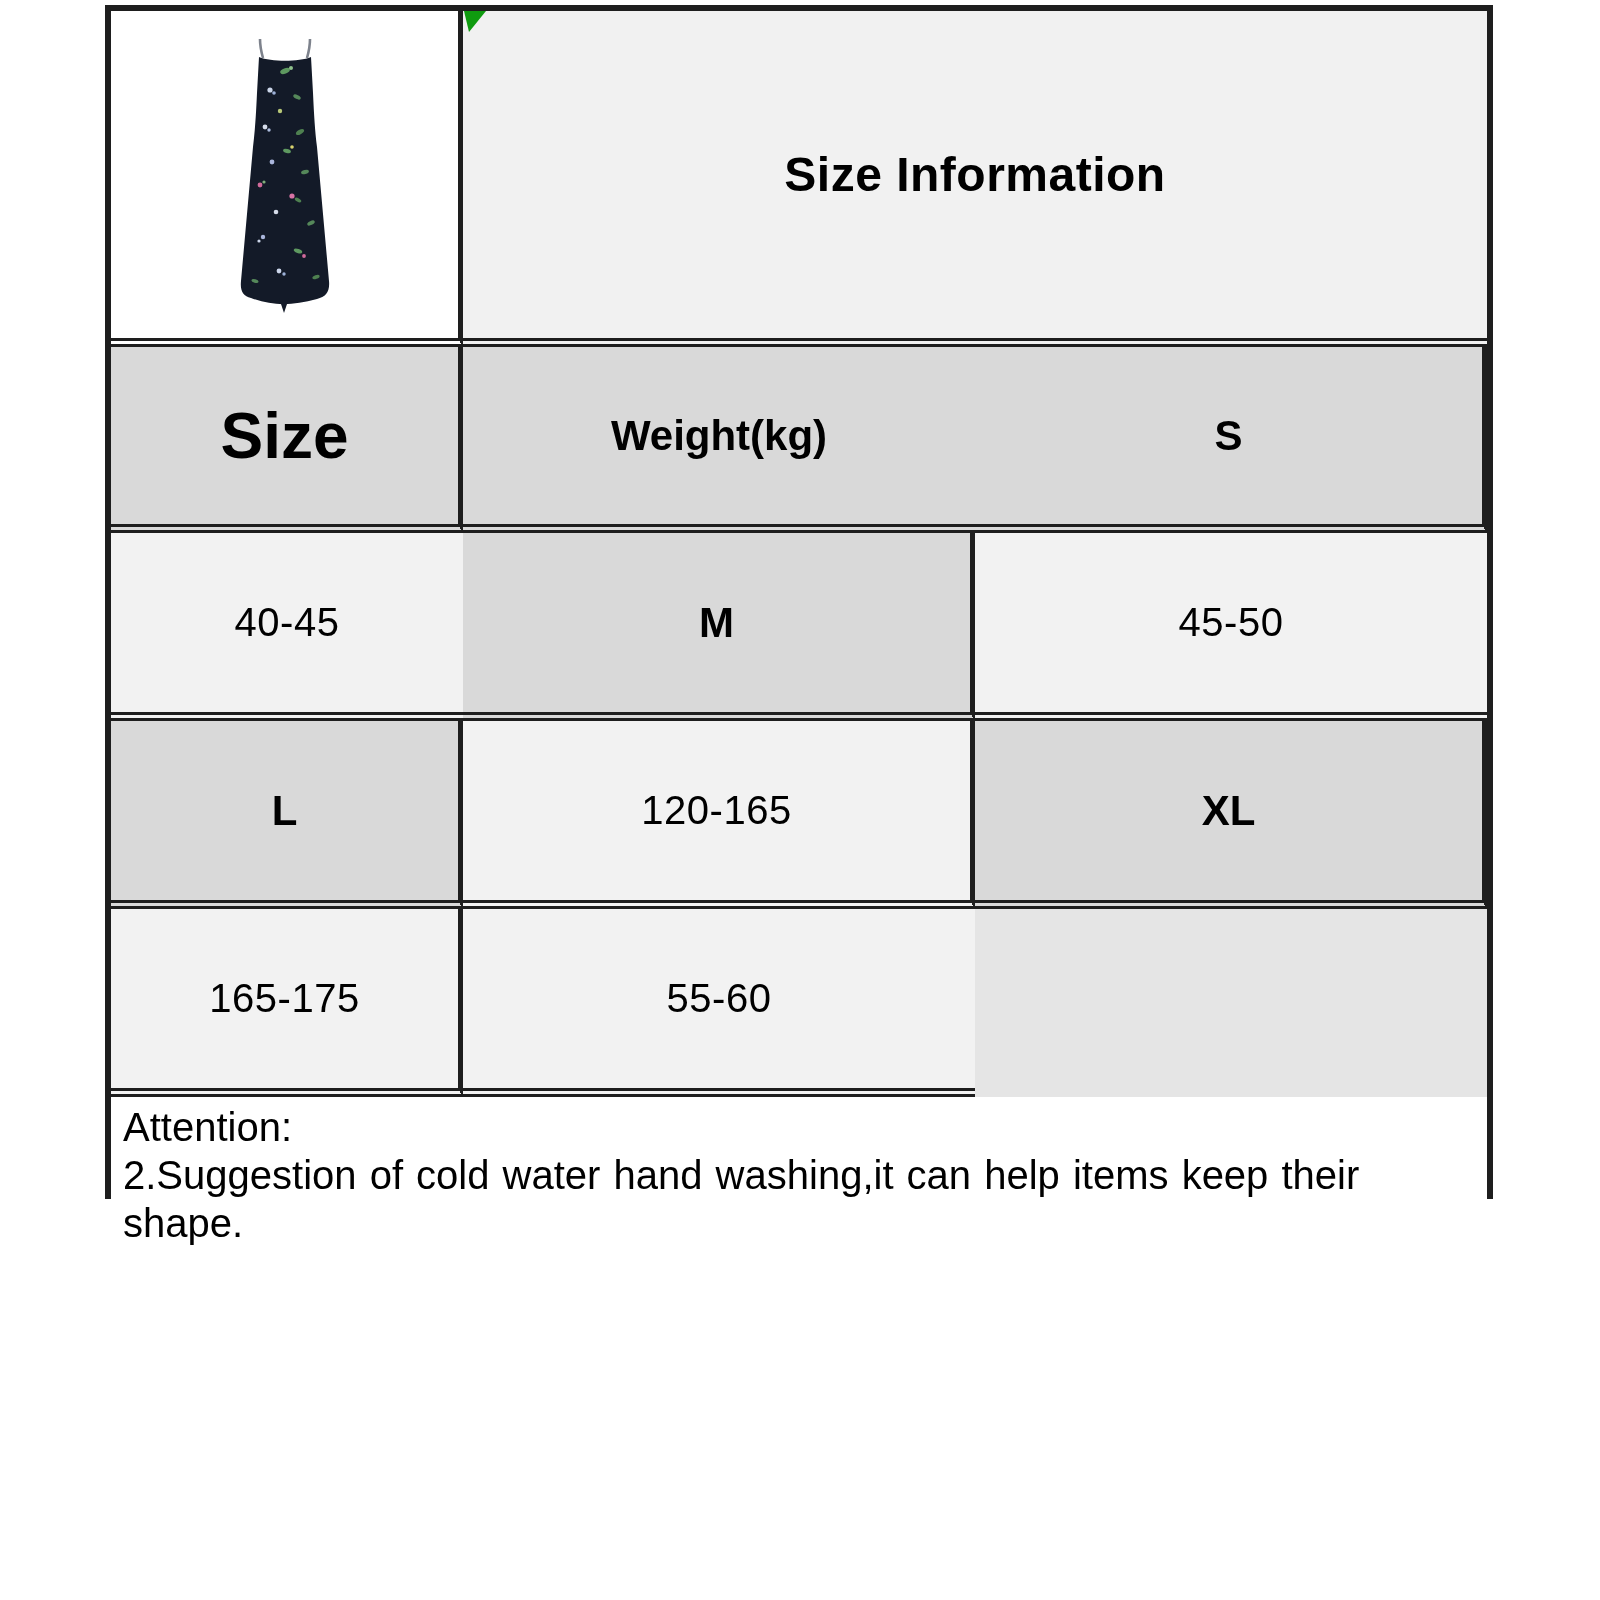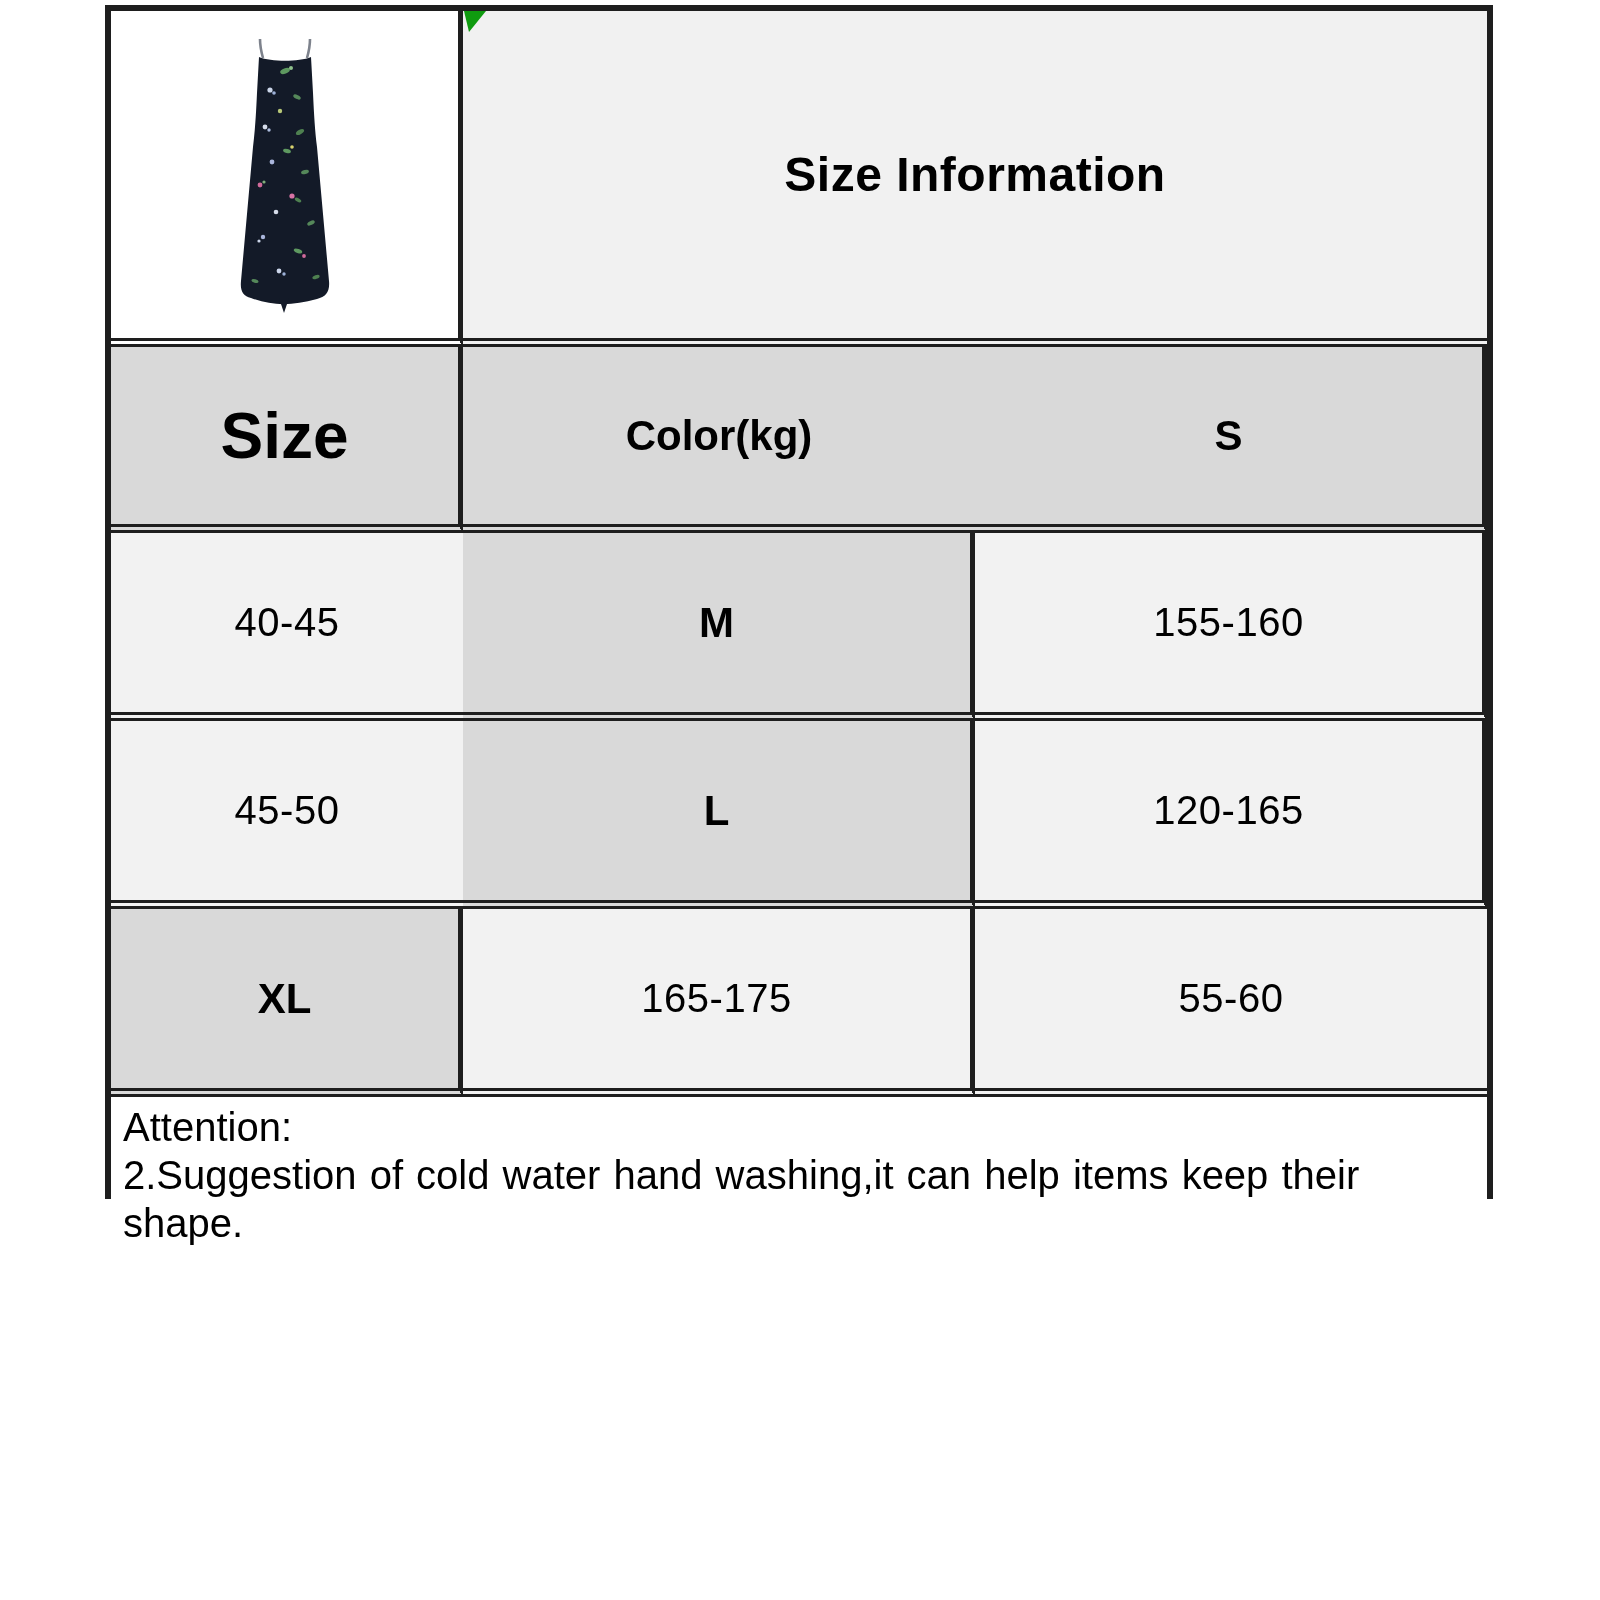--- a/index.html
+++ b/index.html
@@ -111,27 +111,26 @@
       </svg>
     </div>
     <div class="cell title-cell bb">
       <svg class="corner-marker" width="24" height="22" viewBox="0 0 24 22" aria-hidden="true">
         <polygon points="1,0 23,0 6,21" fill="#0f9b0f"></polygon>
       </svg>
       <span>Size Information</span>
     </div>
 
     <div class="cell head-cell size-head br bb">Size</div>
-    <div class="cell head-cell col-head bb">Color(kg)</div>
+    <div class="cell head-cell col-head bb">Weight(kg)</div>
 
     <div class="cell label-cell br bb">S</div>
     <div class="cell value-cell bb">40-45</div>
 
     <div class="cell label-cell br bb">M</div>
-    <div class="cell value-cell br bb">155-160</div>
     <div class="cell value-cell bb">45-50</div>
 
     <div class="cell label-cell br bb">L</div>
     <div class="cell value-cell br bb">120-165</div>
 
     <div class="cell label-cell br bb">XL</div>
     <div class="cell value-cell br bb">165-175</div>
     <div class="cell value-cell bb">55-60</div>
 
     <div class="cell attention-cell">

